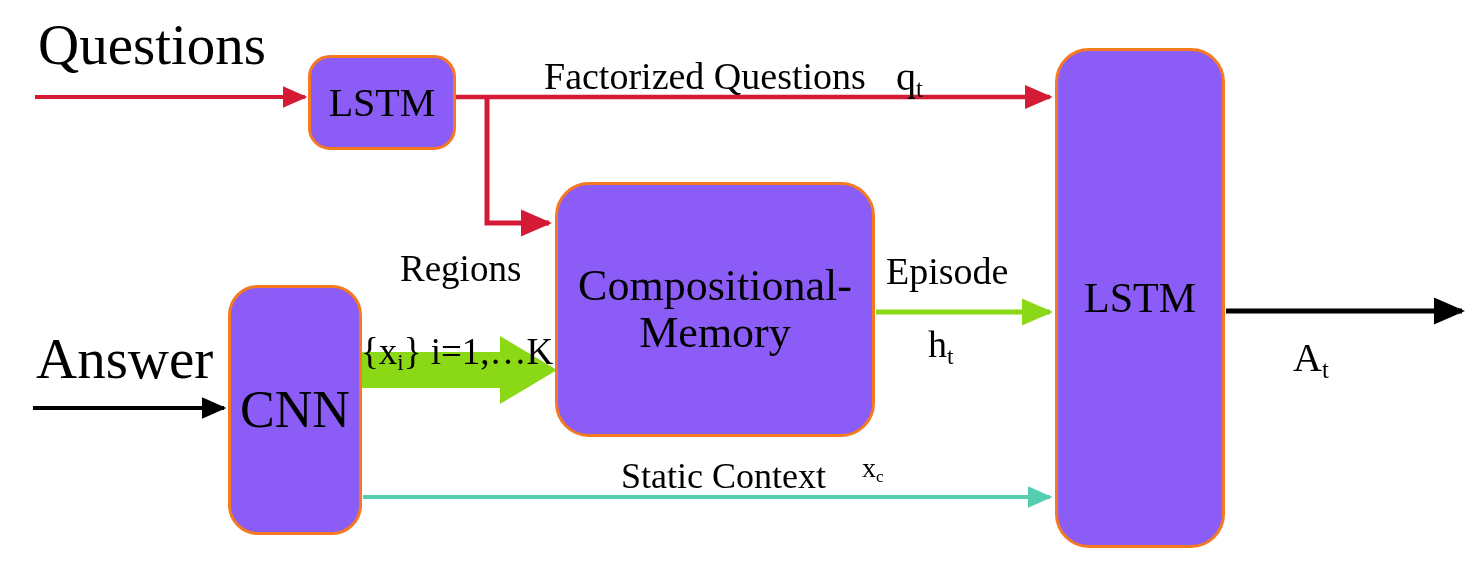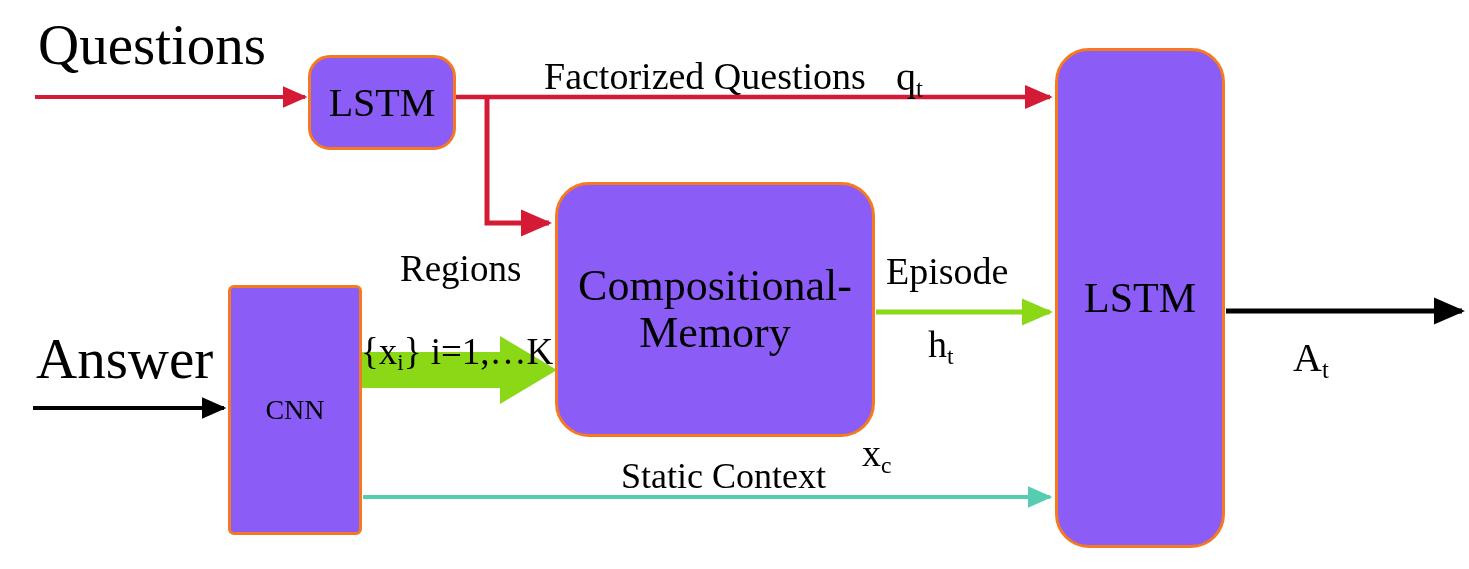--- a/index.html
+++ b/index.html
@@ -41,36 +41,36 @@
     font-family: "Liberation Serif", "DejaVu Serif", serif;
     white-space: nowrap;
     line-height: 1.0;
   }
   .lbl sub {
     font-size: 0.62em;
     vertical-align: -0.28em;
   }
   
   #box-lstm-left   { left: 308px; top: 55px;  width: 148px; height: 95px;  border-radius: 22px; font-size: 40px; }
-  #box-cnn         { left: 228px; top: 285px; width: 134px; height: 250px; border-radius: 6px; font-size: 28px; }
+  #box-cnn         { left: 228px; top: 285px; width: 134px; height: 250px; border-radius: 30px; font-size: 52px; }
   #box-memory      { left: 555px; top: 182px; width: 320px; height: 255px; border-radius: 34px; font-size: 44px; }
   #box-lstm-right  { left: 1055px; top: 48px; width: 170px; height: 500px; border-radius: 34px; font-size: 42px; }
 
   #lbl-questions      { left: 38px;  top: 16px;  font-size: 57px; }
   #lbl-image          { left: 36px;  top: 330px; font-size: 57px; }
   #lbl-answer         { left: 1243px;top: 240px; font-size: 53px; }
   #lbl-answer-sym     { left: 1293px;top: 338px; font-size: 40px; }
   #lbl-factorized     { left: 544px; top: 57px;  font-size: 38px; }
   #lbl-qt             { left: 896px; top: 57px;  font-size: 40px; }
   #lbl-regions        { left: 393px; top: 250px; font-size: 37px; margin-left: 7px; }
   #lbl-regions-set    { left: 361px; top: 293px; font-size: 37px; margin-top: 40px; }
   #lbl-episode        { left: 886px; top: 252px; font-size: 38px; }
   #lbl-episode-sym    { left: 928px; top: 325px; font-size: 38px; }
   #lbl-static         { left: 621px; top: 458px; font-size: 36px; }
-  #lbl-xc             { left: 862px; top: 434px; font-size: 38px; }
+  #lbl-xc             { left: 862px; top: 454px; font-size: 28px; }
 </style>
 </head>
 <body>
 
 <div id="stage">
 
   <svg id="svg-layer" viewBox="0 0 1469 569" xmlns="http://www.w3.org/2000/svg">
     <defs>
       <marker id="ah-red" markerWidth="7" markerHeight="7" refX="5.6" refY="3.2" orient="auto" markerUnits="strokeWidth">
         <path d="M0,0.5 L6.2,3.2 L0,5.9 z" fill="#D41A35"></path>

